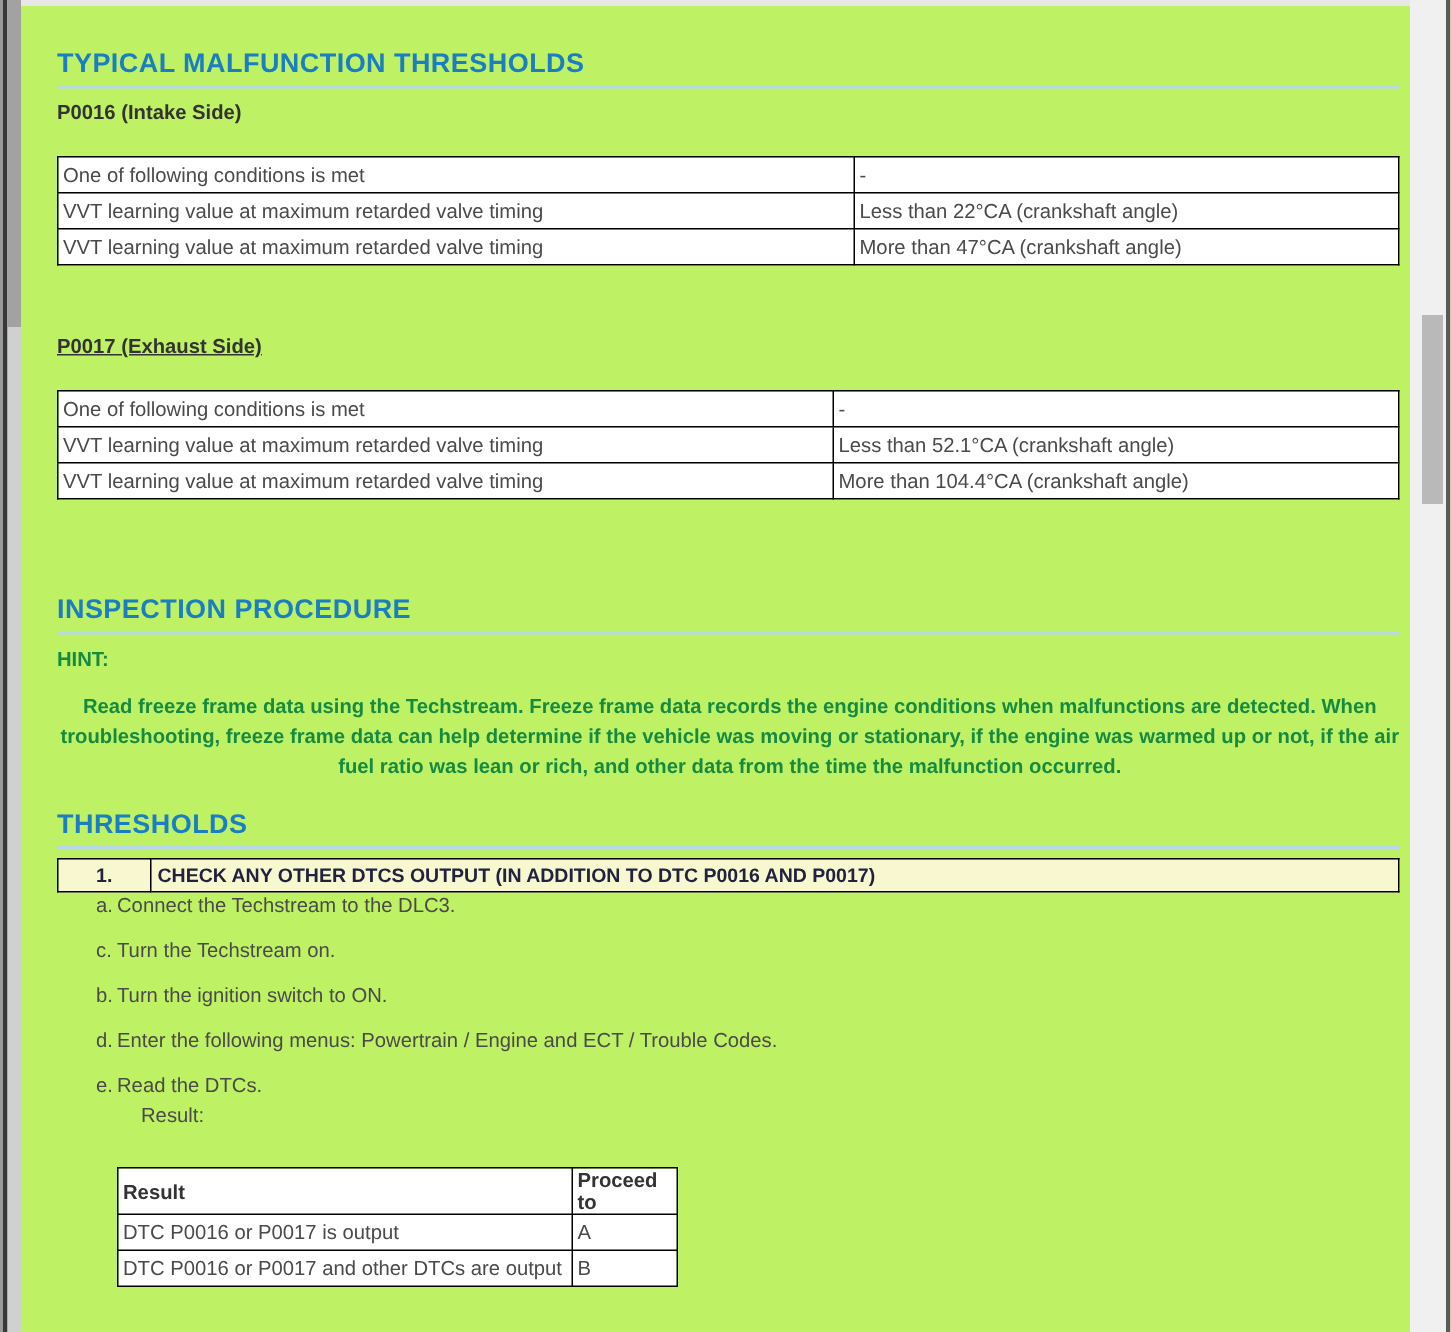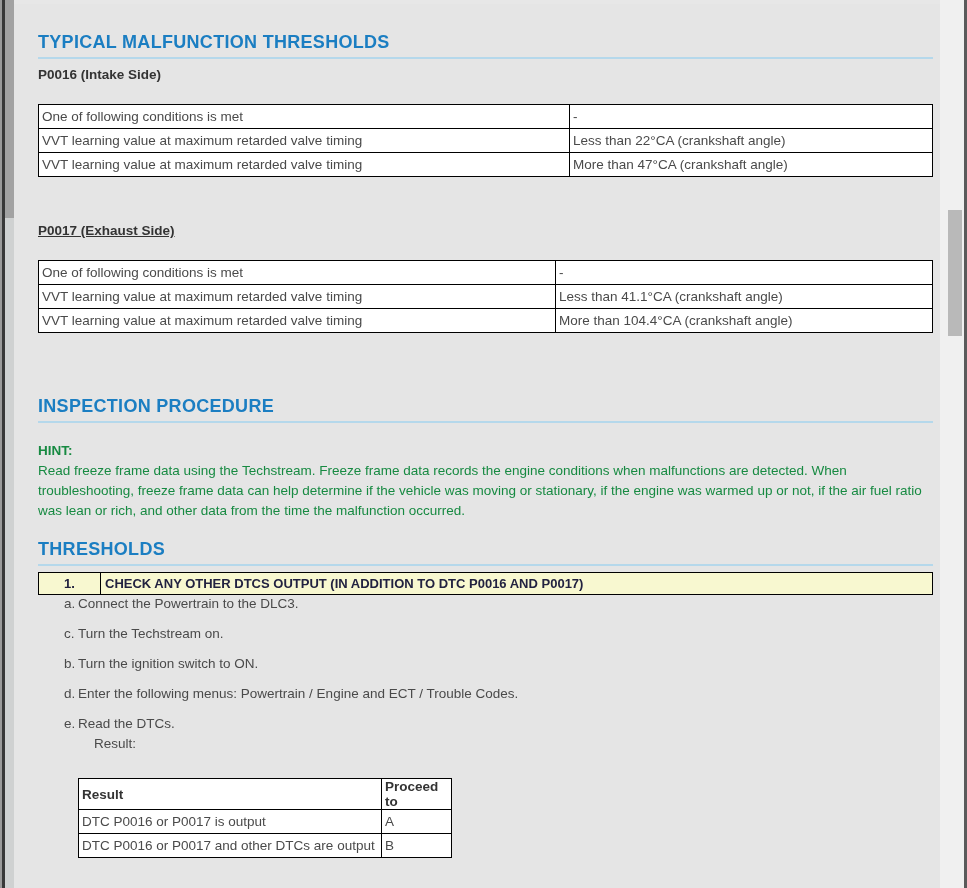--- a/index.html
+++ b/index.html
@@ -11,21 +11,21 @@
     --body-gray: #4a4a4a;
     --label-dark: #333333;
   }
   * { margin: 0; padding: 0; box-sizing: border-box; }
   html, body {
     width: 967px; height: 888px;
     overflow: hidden;
     background: #ffffff;
     font-family: "Liberation Sans", "DejaVu Sans", sans-serif;
   }
-  .app { position: relative; width: 967px; height: 888px; background: #e5e5e5; }
+  .app { position: relative; width: 967px; height: 888px; background: #bef264; }
 
   
   .topbar { position: absolute; top: 0; left: 14px; right: 4px; height: 4px; background: #e7e7e7; }
   .left-frame-border { position: absolute; top: 0; left: 0; width: 2px; height: 100%; background: #9a9a9a; }
   .left-frame-border-dark { position: absolute; top: 0; left: 2px; width: 3px; height: 100%; background: #383838; }
   .left-scroll-track { position: absolute; top: 0; left: 5px; width: 9px; height: 100%; background: #cfd1d1; }
   .left-scroll-thumb { position: absolute; top: 0; left: 0; width: 9px; height: 218px; background: #a2a2a2; }
   .right-gutter { position: absolute; top: 0; right: 3px; width: 24px; height: 100%; background: #f0f0f0; }
   .right-scroll-thumb { position: absolute; top: 210px; right: 5px; width: 14px; height: 126px; background: #b9b9b9; }
   .window-edge-right { position: absolute; top: 0; right: 0; width: 3px; height: 100%; background: #5a5a5a; }
@@ -56,26 +56,27 @@
     padding: 0 3px;
     text-align: left;
     vertical-align: middle;
     font-weight: normal;
     background: #ffffff;
   }
   table.doc-table th { font-weight: bold; color: var(--label-dark, #333); }
 
   .hint-label {
     position: absolute; left: 0;
-    font-size: 13.5px; font-weight: bold; color: var(--hint-green, #178a42); margin-top: 11px;
+    font-size: 13.5px; font-weight: bold; color: var(--hint-green, #178a42);
   }
   .hint-text {
     position: absolute; left: 0; width: 897px;
-    font-size: 13.5px; font-weight: normal; color: var(--hint-green, #178a42);
+    font-size: 13.5px; font-weight: bold; color: var(--hint-green, #178a42);
     line-height: 20px;
+    text-align: center;
   }
 
   table.step-header {
     position: absolute; left: 0; top: 572px;
     border-collapse: collapse;
     width: 895px;
   }
   table.step-header td {
     border: 1px solid #000000;
     background: var(--step-bg-yellow, #f8f8d0);
@@ -137,21 +138,21 @@
     <div class="sublabel" style="top:223px;text-decoration:underline;">P0017 (Exhaust Side)</div>
 
     <table class="doc-table" style="top:260px; width:895px;">
       <tbody>
         <tr>
           <td style="width:517px;">One of following conditions is met</td>
           <td>-</td>
         </tr>
         <tr>
           <td>VVT learning value at maximum retarded valve timing</td>
-          <td>Less than 41.1°CA (crankshaft angle)</td>
+          <td>Less than 52.1°CA (crankshaft angle)</td>
         </tr>
         <tr>
           <td>VVT learning value at maximum retarded valve timing</td>
           <td>More than 104.4°CA (crankshaft angle)</td>
         </tr>
       </tbody>
     </table>
 
     <h1 class="section-title" style="top:396px;">INSPECTION PROCEDURE</h1>
 
@@ -165,21 +166,21 @@
       <tbody>
         <tr>
           <td class="step-num">1.</td>
           <td class="step-title">CHECK ANY OTHER DTCS OUTPUT (IN ADDITION TO DTC P0016 AND P0017)</td>
         </tr>
       </tbody>
     </table>
 
     <div class="substeps">
       <div class="substep">
-        <span class="letter">a.</span><span>Connect the Powertrain to the DLC3.</span>
+        <span class="letter">a.</span><span>Connect the Techstream to the DLC3.</span>
       </div>
       <div class="substep">
         <span class="letter">c.</span><span>Turn the Techstream on.</span>
       </div>
       <div class="substep">
         <span class="letter">b.</span><span>Turn the ignition switch to ON.</span>
       </div>
       <div class="substep">
         <span class="letter">d.</span><span>Enter the following menus: Powertrain / Engine and ECT / Trouble Codes.</span>
       </div>

